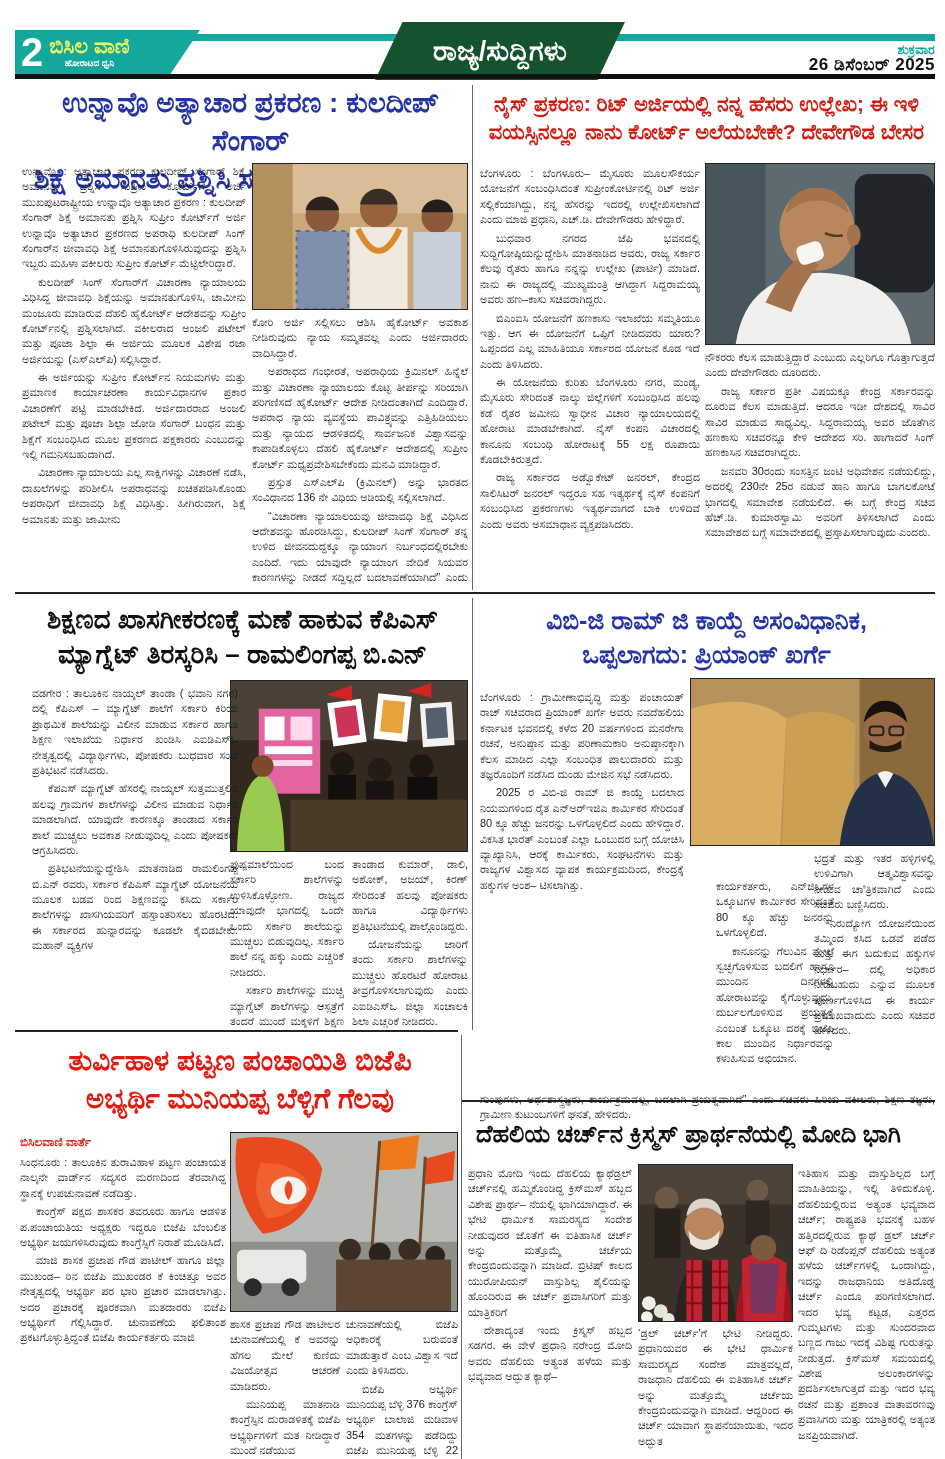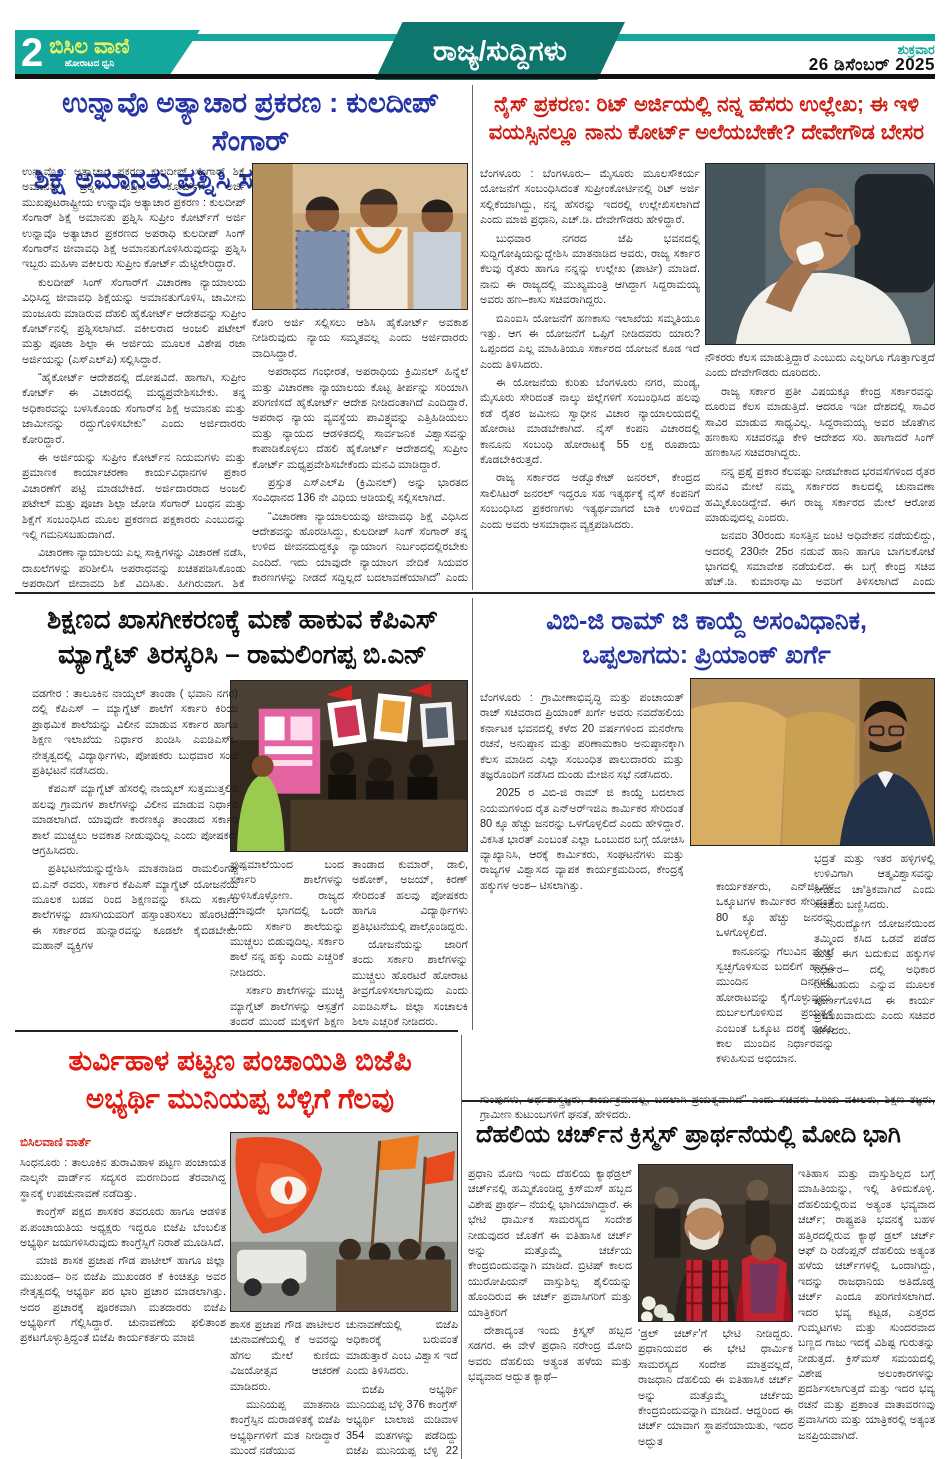--- a/index.html
+++ b/index.html
@@ -9,21 +9,21 @@
 
   
   .teal-strip{background:#14a79c;}
   .masthead{background:#14a79c;clip-path:polygon(0 0,100% 0,84% 100%,0 100%);
             display:flex;align-items:center;padding-left:6px;}
   .pagenum{color:#fff;font-size:40px;font-weight:bold;line-height:1;margin-right:6px;}
   .mast-txt{display:flex;flex-direction:column;align-items:center;}
   .mast-title{color:#e9f25f;font-size:21px;font-weight:bold;line-height:1.05;}
   .mast-tag{color:#ffffff;font-size:9px;font-weight:bold;}
   .black-rule{background:#111;}
-  .section-banner{background:#0f766e;clip-path:polygon(11% 0,100% 0,89% 100%,0 100%);
+  .section-banner{background:#14532d;clip-path:polygon(11% 0,100% 0,89% 100%,0 100%);
                   display:flex;align-items:center;justify-content:center;}
   .section-banner span{color:#fff;font-size:27px;font-weight:bold;}
   .day{color:#14a79c;font-size:13px;font-weight:bold;text-align:right;}
   .date{color:#111;font-size:17px;font-weight:bold;text-align:right;letter-spacing:.5px;}
 
   
   .headline{font-weight:bold;text-align:center;line-height:1.35;}
   .hl-blue{color:#2433a5;}
   .hl-red{color:#cf1d12;}
   .hl-black{color:#101010;}
@@ -89,21 +89,20 @@
         <path d="M106 66 q21 44 42 0" stroke="#d98a2b" stroke-width="6" fill="none"></path>
 
         <circle cx="186" cy="54" r="16" fill="#8a5a3a"></circle>
         <path d="M186 36 a16 16 0 0 1 16 13 l-32 0 a16 16 0 0 1 16-13z" fill="#241d1a"></path>
         <rect x="162" y="69" width="48" height="78" fill="#c9cfd8"></rect>
       </svg>
     </div>
     <div class="abs col" style="left:22px;top:164px;width:224px;height:423px;">
         <p class="para">ಉನ್ನಾವೊ : ಅತ್ಯಾಚಾರ ಪ್ರಕರಣ ಕುಲದೀಪ್ ಸೆಂಗಾರ್ ಶಿಕ್ಷೆ ಅಮಾನತು ಪ್ರಶ್ನಿಸಿ ಸುಪ್ರೀಂ ಕೋರ್ಟ್‌ಗೆ ಅರ್ಜಿ ಮುಖಪುಟರಾಷ್ಟ್ರೀಯ ಉನ್ನಾವೊ ಅತ್ಯಾಚಾರ ಪ್ರಕರಣ : ಕುಲದೀಪ್ ಸೆಂಗಾರ್ ಶಿಕ್ಷೆ ಅಮಾನತು ಪ್ರಶ್ನಿಸಿ ಸುಪ್ರೀಂ ಕೋರ್ಟ್‌ಗೆ ಅರ್ಜಿ ಉನ್ನಾವೊ ಅತ್ಯಾಚಾರ ಪ್ರಕರಣದ ಅಪರಾಧಿ ಕುಲದೀಪ್ ಸಿಂಗ್ ಸೆಂಗಾರ್‌ನ ಜೀವಾವಧಿ ಶಿಕ್ಷೆ ಅಮಾನತುಗೊಳಿಸಿರುವುದನ್ನು ಪ್ರಶ್ನಿಸಿ ಇಬ್ಬರು ಮಹಿಳಾ ವಕೀಲರು ಸುಪ್ರೀಂ ಕೋರ್ಟ್ ಮೆಟ್ಟಿಲೇರಿದ್ದಾರೆ.</p>
         <p class="para">ಕುಲದೀಪ್ ಸಿಂಗ್ ಸೆಂಗಾರ್‌ಗೆ ವಿಚಾರಣಾ ನ್ಯಾಯಾಲಯ ವಿಧಿಸಿದ್ದ ಜೀವಾವಧಿ ಶಿಕ್ಷೆಯನ್ನು ಅಮಾನತುಗೊಳಿಸಿ, ಜಾಮೀನು ಮಂಜೂರು ಮಾಡಿರುವ ದೆಹಲಿ ಹೈಕೋರ್ಟ್ ಆದೇಶವನ್ನು ಸುಪ್ರೀಂ ಕೋರ್ಟ್‌ನಲ್ಲಿ ಪ್ರಶ್ನಿಸಲಾಗಿದೆ. ವಕೀಲರಾದ ಅಂಜಲಿ ಪಟೇಲ್ ಮತ್ತು ಪೂಜಾ ಶಿಲ್ಪಾ ಈ ಅರ್ಜಿಯ ಮೂಲಕ ವಿಶೇಷ ರಜಾ ಅರ್ಜಿಯನ್ನು (ಎಸ್‌ಎಲ್‌ಪಿ) ಸಲ್ಲಿಸಿದ್ದಾರೆ.</p>
-        <p class="para">“ಹೈಕೋರ್ಟ್ ಆದೇಶದಲ್ಲಿ ದೋಷವಿದೆ. ಹಾಗಾಗಿ, ಸುಪ್ರೀಂ ಕೋರ್ಟ್ ಈ ವಿಚಾರದಲ್ಲಿ ಮಧ್ಯಪ್ರವೇಶಿಸಬೇಕು. ತನ್ನ ಅಧಿಕಾರವನ್ನು ಬಳಸಿಕೊಂಡು ಸೆಂಗಾರ್‌ನ ಶಿಕ್ಷೆ ಅಮಾನತು ಮತ್ತು ಜಾಮೀನನ್ನು ರದ್ದುಗೊಳಿಸಬೇಕು” ಎಂದು ಅರ್ಜಿದಾರರು ಕೋರಿದ್ದಾರೆ.</p>
         <p class="para">ಈ ಅರ್ಜಿಯನ್ನು ಸುಪ್ರೀಂ ಕೋರ್ಟ್‌ನ ನಿಯಮಗಳು ಮತ್ತು ಪ್ರಮಾಣಕ ಕಾರ್ಯಾಚರಣಾ ಕಾರ್ಯವಿಧಾನಗಳ ಪ್ರಕಾರ ವಿಚಾರಣೆಗೆ ಪಟ್ಟಿ ಮಾಡಬೇಕಿದೆ. ಅರ್ಜಿದಾರರಾದ ಅಂಜಲಿ ಪಟೇಲ್ ಮತ್ತು ಪೂಜಾ ಶಿಲ್ಪಾ ಜೋಡಿ ಸೆಂಗಾರ್ ಬಂಧನ ಮತ್ತು ಶಿಕ್ಷೆಗೆ ಸಂಬಂಧಿಸಿದ ಮೂಲ ಪ್ರಕರಣದ ಪಕ್ಷಕಾರರು ಎಂಬುದನ್ನು ಇಲ್ಲಿ ಗಮನಿಸಬಹುದಾಗಿದೆ.</p>
         <p class="para">ವಿಚಾರಣಾ ನ್ಯಾಯಾಲಯ ಎಲ್ಲ ಸಾಕ್ಷಿಗಳನ್ನು ವಿಚಾರಣೆ ನಡೆಸಿ, ದಾಖಲೆಗಳನ್ನು ಪರಿಶೀಲಿಸಿ ಅಪರಾಧವನ್ನು ಖಚಿತಪಡಿಸಿಕೊಂಡು ಅಪರಾಧಿಗೆ ಜೀವಾವಧಿ ಶಿಕ್ಷೆ ವಿಧಿಸಿತ್ತು. ಹೀಗಿರುವಾಗ, ಶಿಕ್ಷೆ ಅಮಾನತು ಮತ್ತು ಜಾಮೀನು</p>
       </div>
     <div class="abs col" style="left:252px;top:315px;width:216px;height:272px;">
         <p class="para">ಕೋರಿ ಅರ್ಜಿ ಸಲ್ಲಿಸಲು ಆಶಿಸಿ ಹೈಕೋರ್ಟ್ ಅವಕಾಶ ನೀಡಿರುವುದು ನ್ಯಾಯ ಸಮ್ಮತವಲ್ಲ ಎಂದು ಅರ್ಜಿದಾರರು ವಾದಿಸಿದ್ದಾರೆ.</p>
         <p class="para">ಅಪರಾಧದ ಗಂಭೀರತೆ, ಅಪರಾಧಿಯ ಕ್ರಿಮಿನಲ್ ಹಿನ್ನೆಲೆ ಮತ್ತು ವಿಚಾರಣಾ ನ್ಯಾಯಾಲಯ ಕೊಟ್ಟ ತೀರ್ಪನ್ನು ಸರಿಯಾಗಿ ಪರಿಗಣಿಸದೆ ಹೈಕೋರ್ಟ್ ಆದೇಶ ನೀಡಿದಂತಾಗಿದೆ ಎಂದಿದ್ದಾರೆ. ಅಪರಾಧ ನ್ಯಾಯ ವ್ಯವಸ್ಥೆಯ ಪಾವಿತ್ರ್ಯವನ್ನು ಎತ್ತಿಹಿಡಿಯಲು ಮತ್ತು ನ್ಯಾಯದ ಆಡಳಿತದಲ್ಲಿ ಸಾರ್ವಜನಿಕ ವಿಶ್ವಾಸವನ್ನು ಕಾಪಾಡಿಕೊಳ್ಳಲು ದೆಹಲಿ ಹೈಕೋರ್ಟ್ ಆದೇಶದಲ್ಲಿ ಸುಪ್ರೀಂ ಕೋರ್ಟ್ ಮಧ್ಯಪ್ರವೇಶಿಸಬೇಕೆಂದು ಮನವಿ ಮಾಡಿದ್ದಾರೆ.</p>
         <p class="para">ಪ್ರಸ್ತುತ ಎಸ್‌ಎಲ್‌ಪಿ (ಕ್ರಿಮಿನಲ್) ಅನ್ನು ಭಾರತದ ಸಂವಿಧಾನದ 136 ನೇ ವಿಧಿಯ ಅಡಿಯಲ್ಲಿ ಸಲ್ಲಿಸಲಾಗಿದೆ.</p>
         <p class="para">“ವಿಚಾರಣಾ ನ್ಯಾಯಾಲಯವು ಜೀವಾವಧಿ ಶಿಕ್ಷೆ ವಿಧಿಸಿದ ಆದೇಶವನ್ನು ಹೊರಡಿಸಿದ್ದು, ಕುಲದೀಪ್ ಸಿಂಗ್ ಸೆಂಗಾರ್ ತನ್ನ ಉಳಿದ ಜೀವನದುದ್ದಕ್ಕೂ ನ್ಯಾಯಾಂಗ ನಿರ್ಬಂಧದಲ್ಲಿರಬೇಕು ಎಂದಿದೆ. ಇದು ಯಾವುದೇ ನ್ಯಾಯಾಂಗ ವೇದಿಕೆ ಸಿಯವರ ಕಾರಣಗಳನ್ನು ನೀಡದೆ ಸದ್ದಿಲ್ಲದೆ ಬದಲಾವಣೆಯಾಗಿದೆ” ಎಂದು ಅರ್ಜಿಯಲ್ಲಿ ಉಲ್ಲೇಖಿಸಲಾಗಿದೆ.</p>
       </div>
   </section>
@@ -135,21 +134,20 @@
     <div class="abs col" style="left:480px;top:166px;width:220px;height:421px;">
         <p class="para">ಬೆಂಗಳೂರು : ಬೆಂಗಳೂರು– ಮೈಸೂರು ಮೂಲಸೌಕರ್ಯ ಯೋಜನೆಗೆ ಸಂಬಂಧಿಸಿದಂತೆ ಸುಪ್ರೀಂಕೋರ್ಟಿನಲ್ಲಿ ರಿಟ್ ಅರ್ಜಿ ಸಲ್ಲಿಕೆಯಾಗಿದ್ದು, ನನ್ನ ಹೆಸರನ್ನು ಇದರಲ್ಲಿ ಉಲ್ಲೇಖಿಸಲಾಗಿದೆ ಎಂದು ಮಾಜಿ ಪ್ರಧಾನಿ, ಎಚ್.ಡಿ. ದೇವೇಗೌಡರು ಹೇಳಿದ್ದಾರೆ.</p>
         <p class="para">ಬುಧವಾರ ನಗರದ ಜೆಪಿ ಭವನದಲ್ಲಿ ಸುದ್ದಿಗೋಷ್ಠಿಯನ್ನುದ್ದೇಶಿಸಿ ಮಾತನಾಡಿದ ಅವರು, ರಾಜ್ಯ ಸರ್ಕಾರ ಕೆಲವು ರೈತರು ಹಾಗೂ ನನ್ನನ್ನು ಉಲ್ಲೇಖ (ಪಾರ್ಟಿ) ಮಾಡಿದೆ. ನಾನು ಈ ರಾಜ್ಯದಲ್ಲಿ ಮುಖ್ಯಮಂತ್ರಿ ಆಗಿದ್ದಾಗ ಸಿದ್ದರಾಮಯ್ಯ ಅವರು ಹಣ–ಕಾಸು ಸಚಿವರಾಗಿದ್ದರು.</p>
         <p class="para">ಬಿಎಂಐಸಿ ಯೋಜನೆಗೆ ಹಣಕಾಸು ಇಲಾಖೆಯ ಸಮ್ಮತಿಯೂ ಇತ್ತು. ಆಗ ಈ ಯೋಜನೆಗೆ ಒಪ್ಪಿಗೆ ನೀಡಿದವರು ಯಾರು? ಒಪ್ಪಂದದ ಎಲ್ಲ ಮಾಹಿತಿಯೂ ಸರ್ಕಾರದ ಯೋಜನೆ ಕೂಡ ಇದೆ ಎಂದು ತಿಳಿಸಿದರು.</p>
         <p class="para">ಈ ಯೋಜನೆಯ ಕುರಿತು ಬೆಂಗಳೂರು ನಗರ, ಮಂಡ್ಯ, ಮೈಸೂರು ಸೇರಿದಂತೆ ನಾಲ್ಕು ಜಿಲ್ಲೆಗಳಿಗೆ ಸಂಬಂಧಿಸಿದ ಹಲವು ಕಡೆ ರೈತರ ಜಮೀನು ಸ್ವಾಧೀನ ವಿಚಾರ ನ್ಯಾಯಾಲಯದಲ್ಲಿ ಹೋರಾಟ ಮಾಡಬೇಕಾಗಿದೆ. ನೈಸ್ ಕಂಪನಿ ವಿಚಾರದಲ್ಲಿ ಕಾನೂನು ಸಂಬಂಧಿ ಹೋರಾಟಕ್ಕೆ 55 ಲಕ್ಷ ರೂಪಾಯಿ ಕೊಡಬೇಕಿರುತ್ತದೆ.</p>
         <p class="para">ರಾಜ್ಯ ಸರ್ಕಾರದ ಅಡ್ವೊಕೇಟ್ ಜನರಲ್, ಕೇಂದ್ರದ ಸಾಲಿಸಿಟರ್ ಜನರಲ್ ಇದ್ದರೂ ಸಹ ಇತ್ಯರ್ಥಕ್ಕೆ ನೈಸ್ ಕಂಪನಿಗೆ ಸಂಬಂಧಿಸಿದ ಪ್ರಕರಣಗಳು ಇತ್ಯರ್ಥವಾಗದೆ ಬಾಕಿ ಉಳಿದಿವೆ ಎಂದು ಅವರು ಅಸಮಾಧಾನ ವ್ಯಕ್ತಪಡಿಸಿದರು.</p>
       </div>
     <div class="abs col" style="left:705px;top:350px;width:230px;height:237px;">
         <p class="para">ನೌಕರರು ಕೆಲಸ ಮಾಡುತ್ತಿದ್ದಾರೆ ಎಂಬುದು ಎಲ್ಲರಿಗೂ ಗೊತ್ತಾಗುತ್ತದೆ ಎಂದು ದೇವೇಗೌಡರು ದೂರಿದರು.</p>
         <p class="para">ರಾಜ್ಯ ಸರ್ಕಾರ ಪ್ರತೀ ವಿಷಯಕ್ಕೂ ಕೇಂದ್ರ ಸರ್ಕಾರವನ್ನು ದೂರುವ ಕೆಲಸ ಮಾಡುತ್ತಿದೆ. ಆದರೂ ಇಡೀ ದೇಶದಲ್ಲಿ ಸಾವಿರ ಸಾವಿರ ಮಾಡುವ ಸಾಧ್ಯವಿಲ್ಲ. ಸಿದ್ದರಾಮಯ್ಯ ಅವರ ಜೊತೆಗಿನ ಹಣಕಾಸು ಸಚಿವರನ್ನೂ ಕೇಳಿ ಆದೇಶದ ಸರಿ. ಹಾಗಾದರೆ ಸಿಂಗ್ ಹಣಕಾಸಿನ ಸಚಿವರಾಗಿದ್ದರು.</p>
-        <p class="para">ನನ್ನ ಪ್ರಶ್ನೆ ಪ್ರಕಾರ ಕೆಲವಷ್ಟು ನೀಡಬೇಕಾದ ಭರವಸೆಗಳಿಂದ ರೈತರ ಮನವಿ ಮೇಲೆ ನಮ್ಮ ಸರ್ಕಾರದ ಕಾಲದಲ್ಲಿ ಚುನಾವಣಾ ಹಮ್ಮಿಕೊಂಡಿದ್ದೇವೆ. ಈಗ ರಾಜ್ಯ ಸರ್ಕಾರದ ಮೇಲೆ ಆರೋಪ ಮಾಡುವುದಲ್ಲ ಎಂದರು.</p>
         <p class="para">ಜನವರಿ 30ರಂದು ಸಂಸತ್ತಿನ ಜಂಟಿ ಅಧಿವೇಶನ ನಡೆಯಲಿದ್ದು, ಅದರಲ್ಲಿ 230ನೇ 25ರ ನಡುವೆ ಹಾನಿ ಹಾಗೂ ಬಾಗಲಕೋಟೆ ಭಾಗದಲ್ಲಿ ಸಮಾವೇಶ ನಡೆಯಲಿದೆ. ಈ ಬಗ್ಗೆ ಕೇಂದ್ರ ಸಚಿವ ಹೆಚ್.ಡಿ. ಕುಮಾರಸ್ವಾಮಿ ಅವರಿಗೆ ತಿಳಿಸಲಾಗಿದೆ ಎಂದು ಸಮಾವೇಶದ ಬಗ್ಗೆ ಸಮಾವೇಶದಲ್ಲಿ ಪ್ರಸ್ತಾಪಿಸಲಾಗುವುದು ಎಂದರು.</p>
       </div>
   </section>
 
   <section>
     <h2 class="abs headline hl-black" style="left:20px;top:602px;width:445px;font-size:26px;margin:0;">
       <span style="display:block">ಶಿಕ್ಷಣದ ಖಾಸಗೀಕರಣಕ್ಕೆ ಮಣೆ ಹಾಕುವ ಕೆಪಿಎಸ್</span>
       <span style="display:block">ಮ್ಯಾಗ್ನೆಟ್ ತಿರಸ್ಕರಿಸಿ – ರಾಮಲಿಂಗಪ್ಪ ಬಿ.ಎನ್</span>
     </h2>
     <div class="abs photo" style="left:230px;top:680px;width:238px;height:172px;">

